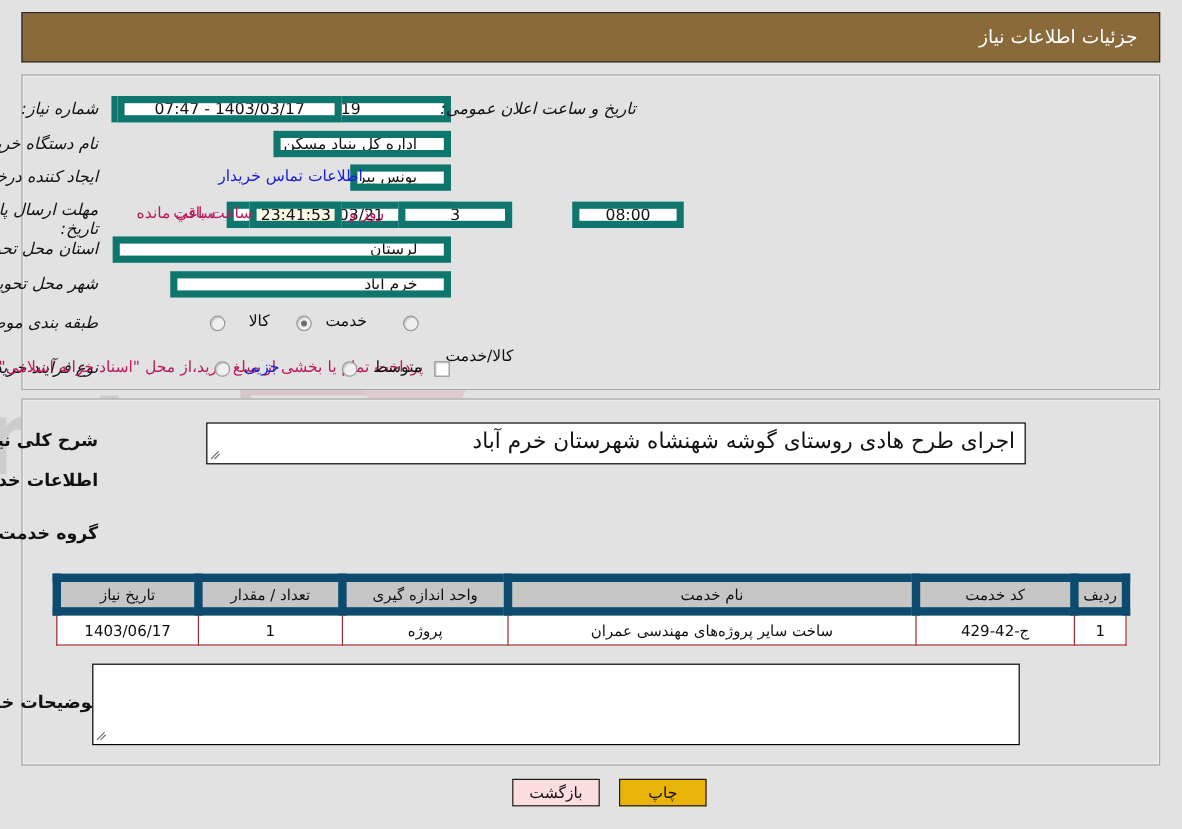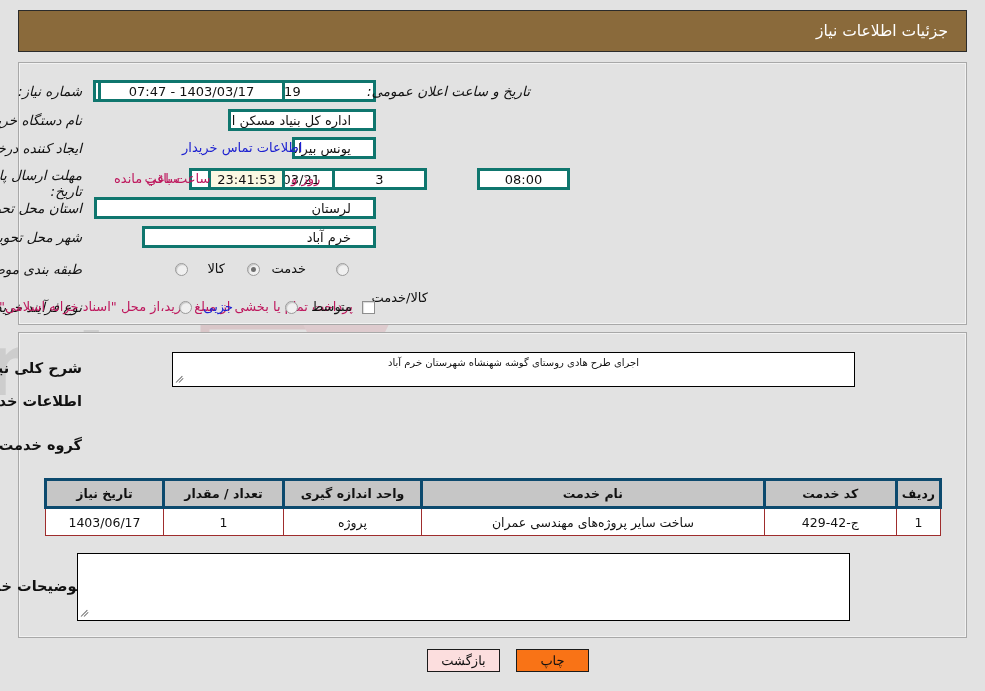--- a/index.html
+++ b/index.html
@@ -70,21 +70,21 @@
   .txt {
     position: absolute;
     font-size: 13px;
     color: #be185d;
     white-space: nowrap;
     z-index: 3;
   }
   .inp {
     position: absolute;
     background: #ffffff;
-    border: 3px solid #0f766e;
+    border: 6px solid #0f766e;
     font-family: "DejaVu Sans", "Liberation Sans", sans-serif;
     font-size: 13px;
     color: #111;
     padding: 0 22px;
     display: flex;
     align-items: center;
     z-index: 3;
     overflow: hidden;
     white-space: nowrap;
   }
@@ -141,23 +141,22 @@
   .ta {
     position: absolute;
     background: #ffffff;
     border: 1px solid #000;
     z-index: 3;
     overflow: hidden;
   }
   .ta .ta-text {
     display: block;
     padding: 4px 8px 0 8px;
-    font-size: 10px;
-    color: #111;
-    text-align: center;
+    font-size: 18px;
+    color: #111;
     white-space: nowrap;
   }
   .ta .grip {
     position: absolute;
     left: 2px; bottom: 1px;
     width: 12px; height: 12px;
     z-index: 4;
   }
   .ta .grip i {
     position: absolute;
@@ -183,23 +182,23 @@
     width: 898px;
     z-index: 3;
   }
   table {
     width: 100%;
     border-collapse: collapse;
     font-size: 12.5px;
   }
   thead th {
     background: #c6c6c6;
-    border: 3px solid #0c4a6e;
-    color: #111;
-    font-weight: bold;
+    border: 7px solid #0c4a6e;
+    color: #111;
+    font-weight: normal;
     font-size: 12.5px;
     height: 28px;
     padding: 0 4px;
     text-align: center;
   }
   tbody td {
     background: #ffffff;
     border: 1px solid #9f2d2d;
     height: 28px;
     padding: 0 6px;
@@ -215,21 +214,21 @@
     font-family: Liberation Serif, serif;
     font-size: 13px;
     color: #111;
     display: flex;
     align-items: center;
     justify-content: center;
     cursor: pointer;
     z-index: 4;
     text-align: center;
   }
-  #btn-print  { left: 516px; top: 649px; width: 73px; background: #f97316; }
+  #btn-print  { left: 516px; top: 649px; width: 73px; background: #eab308; }
   #btn-back   { left: 427px; top: 649px; width: 73px; background: #fcdede; }
 </style>
 </head>
 <body>
 
 <div id="root">
 
   <svg id="watermark" viewBox="0 0 985 330" xmlns="http://www.w3.org/2000/svg">
     <g opacity="0.16">
       <path d="M205 175 L205 240 Q205 285 262 312 Q319 285 319 240 L319 175 Z" fill="none" stroke="#b03a48" stroke-width="9"></path>

